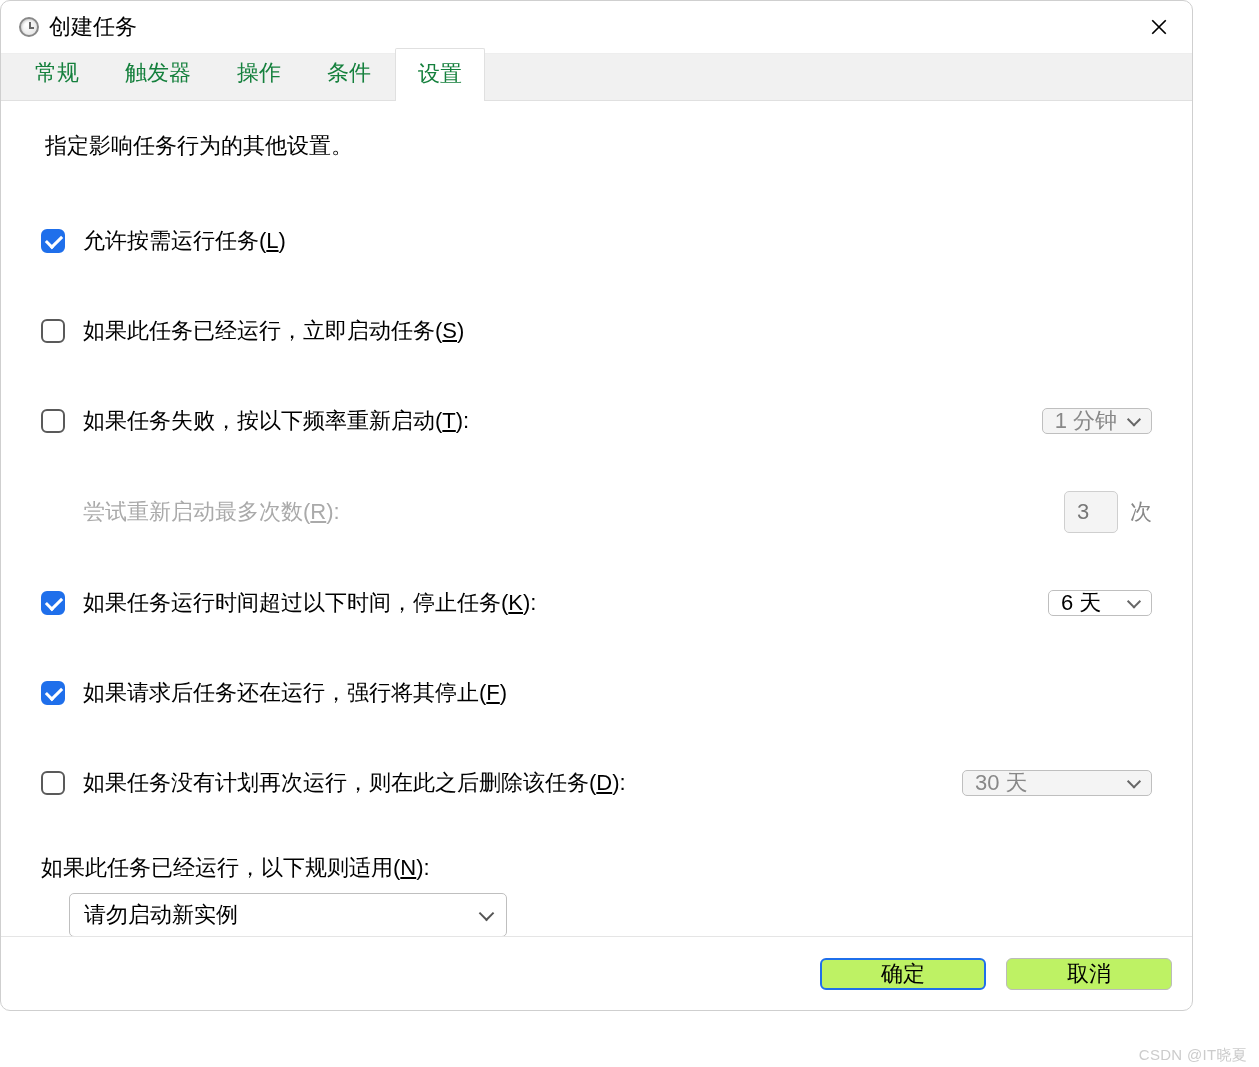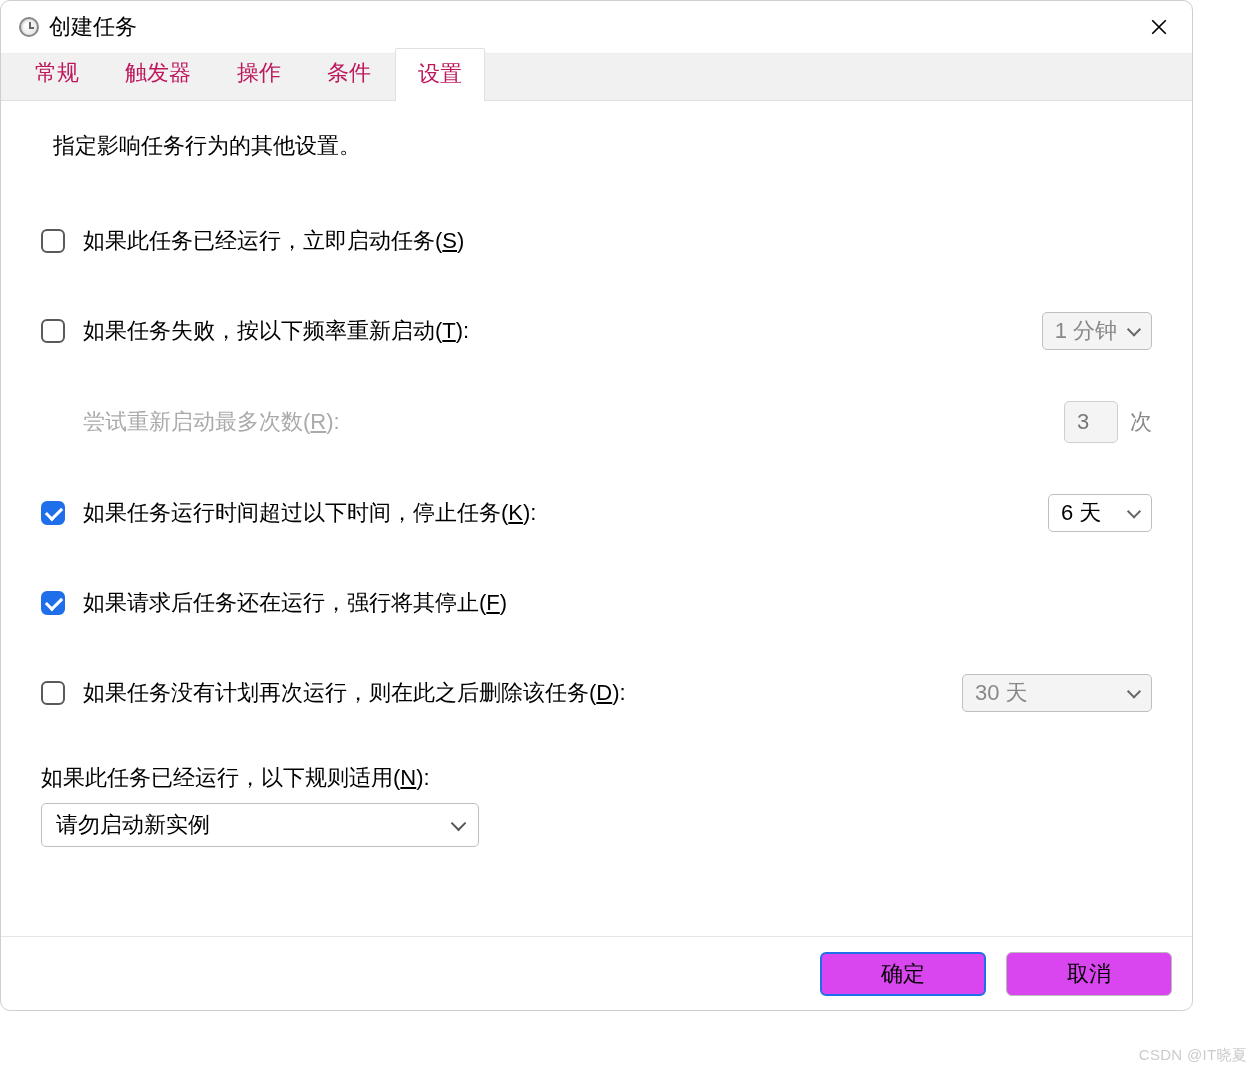--- a/index.html
+++ b/index.html
@@ -74,42 +74,42 @@
       display: flex;
       align-items: flex-end;
       height: 48px;
       padding: 0 12px;
       border-bottom: 1px solid #e0e0e0;
       border-top: 1px solid #eee;
     }
     .tab {
       padding: 10px 22px 12px;
       font-size: 22px;
-      color: #be185d;
+      color: #15803d;
       cursor: pointer;
       margin-right: 2px;
     }
     .tab.active {
       background: #fff;
       border-top: 1px solid #e0e0e0;
       border-left: 1px solid #e0e0e0;
       border-right: 1px solid #e0e0e0;
       border-radius: 2px 2px 0 0;
       position: relative;
       top: 1px;
     }
     .content {
       flex: 1;
       padding: 30px 40px 20px 40px;
       font-size: 22px;
       color: #000;
       overflow: auto;
     }
     .desc {
-      margin: 0 0 60px 12px;
+      margin: 0 0 60px 4px;
     }
     .row {
       display: flex;
       align-items: center;
       margin-bottom: 50px;
       min-height: 40px;
     }
     .cb {
       width: 24px;
       height: 24px;
@@ -139,21 +139,21 @@
     .ul { text-decoration: underline; }
     .right-ctrl {
       margin-left: auto;
       display: flex;
       align-items: center;
       gap: 12px;
     }
     .select {
       border: 1px solid #bfbfbf;
       border-radius: 5px;
-      height: 38px;
+      height: 26px;
       min-width: 104px;
       padding: 0 34px 0 12px;
       font-size: 22px;
       background: #fff;
       display: flex;
       align-items: center;
       position: relative;
       cursor: pointer;
     }
     .select.disabled {
@@ -194,20 +194,21 @@
       height: 44px;
       width: 438px;
       padding: 0 38px 0 14px;
       font-size: 22px;
       display: flex;
       align-items: center;
       position: relative;
       background: #fff;
       cursor: pointer;
       margin-top: 10px;
+      margin-left: 28px;
     }
     .dropdown-large::after {
       content: "";
       position: absolute;
       right: 14px;
       top: 50%;
       width: 9px; height: 9px;
       border: solid #555;
       border-width: 0 2px 2px 0;
       transform: translateY(-65%) rotate(45deg);
@@ -217,23 +218,23 @@
       height: 74px;
       border-top: 1px solid #e5e5e5;
       display: flex;
       justify-content: flex-end;
       align-items: center;
       padding: 0 20px;
       gap: 20px;
     }
     .btn {
       min-width: 166px;
-      height: 44px;
+      height: 32px;
       border-radius: 6px;
-      background: #d946ef;
+      background: #bef264;
       border: 1px solid #bbb;
       font-size: 22px;
       display: flex;
       align-items: center;
       justify-content: center;
       cursor: pointer;
     }
     .btn.primary {
       border: 2px solid #1f6feb;
     }
@@ -265,20 +266,26 @@
     <div class="tab">常规</div>
     <div class="tab">触发器</div>
     <div class="tab">操作</div>
     <div class="tab">条件</div>
     <div class="tab active">设置</div>
   </div>
 
   <div class="content">
     <div class="desc">指定影响任务行为的其他设置。</div>
 
+    <div class="row">
+      <span class="cb checked"></span>
+      <span class="lbl">
+        <span>允许按需运行任务(</span><span class="ul">L</span><span>)</span>
+      </span>
+    </div>
 
     <div class="row">
       <span class="cb"></span>
       <span class="lbl">
         <span>如果此任务已经运行，立即启动任务(</span><span class="ul">S</span><span>)</span>
       </span>
     </div>
 
     <div class="row">
       <span class="cb"></span>

